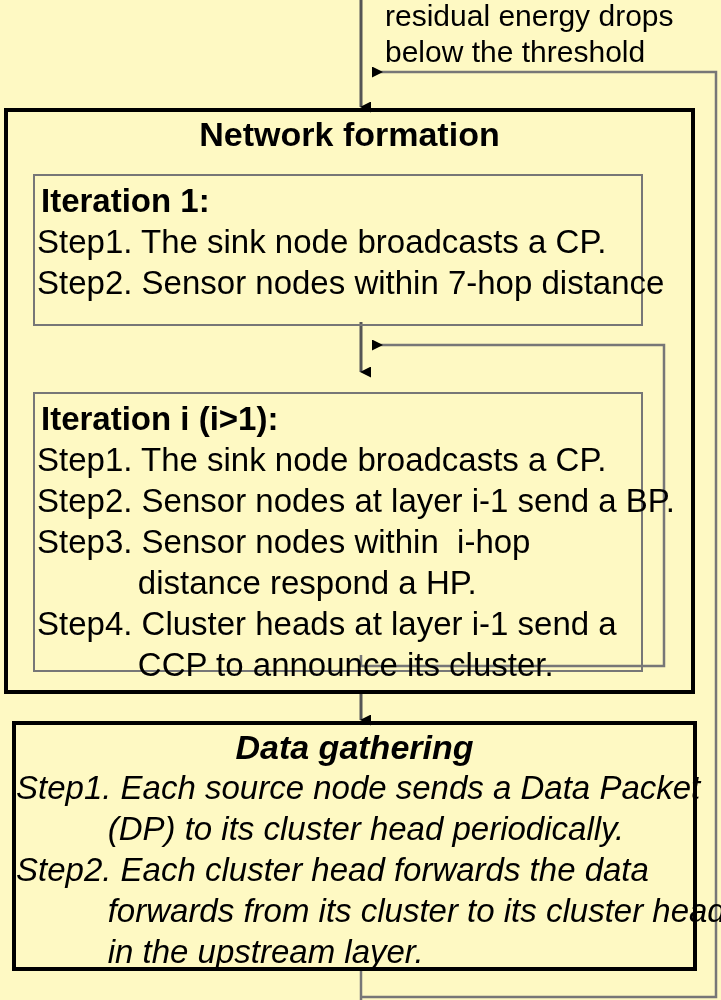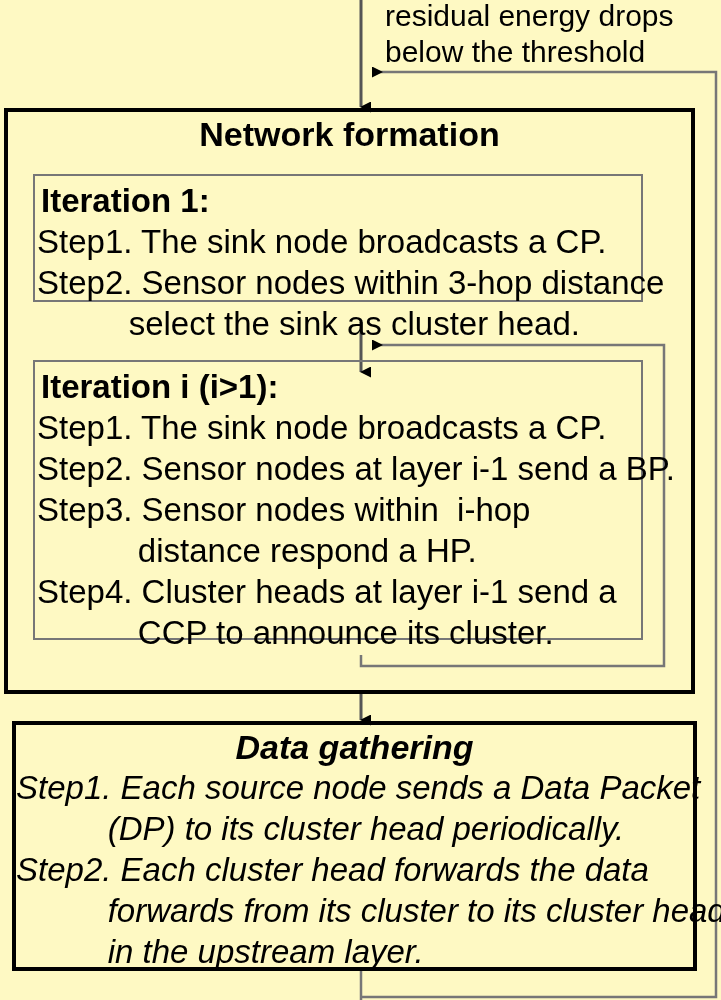--- a/index.html
+++ b/index.html
@@ -77,26 +77,26 @@
     position: absolute;
     border: 2px solid #777777;
     background: transparent;
     padding: 4px 0 6px 0;
   }
 
   #iteration-1-box {
     left: 25px;
     top: 62px;   
     width: 610px;
-    height: 128px;
+    height: 152px;
   }
 
   #iteration-i-box {
     left: 25px;
-    top: 248px;
+    top: 280px;
     width: 610px;
     height: 280px;
   }
 
   .iter-heading {
     font-size: 33px;
     font-weight: bold;
     line-height: 41px;
     color: #000;
     padding-left: 6px;
@@ -159,22 +159,21 @@
   <div class="loop-label">residual energy drops
 below the threshold</div>
 
   <div class="stage-box" id="network-formation-box">
 
     <div class="stage-title">Network formation</div>
 
     <div class="iter-box" id="iteration-1-box">
       <div class="iter-heading">Iteration 1:</div>
       <div class="step-line">Step1. The sink node broadcasts a CP.</div>
-      <div class="step-line">Step2. Sensor nodes within 3-hop distance</div>
-      <div class="step-line">          select the sink as cluster head.</div>
+      <div class="step-line">Step2. Sensor nodes within 7-hop distance</div>
     </div>
 
     <div class="iter-box" id="iteration-i-box">
       <div class="iter-heading">Iteration i (i&gt;1):</div>
       <div class="step-line">Step1. The sink node broadcasts a CP.</div>
       <div class="step-line">Step2. Sensor nodes at layer i-1 send a BP.</div>
       <div class="step-line">Step3. Sensor nodes within  i-hop</div>
       <div class="step-line">           distance respond a HP.</div>
       <div class="step-line">Step4. Cluster heads at layer i-1 send a</div>
       <div class="step-line">           CCP to announce its cluster.</div>

